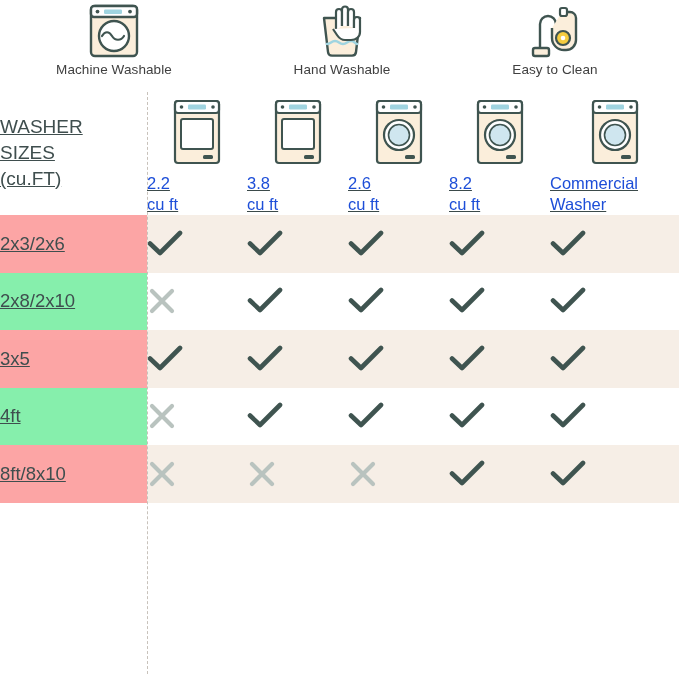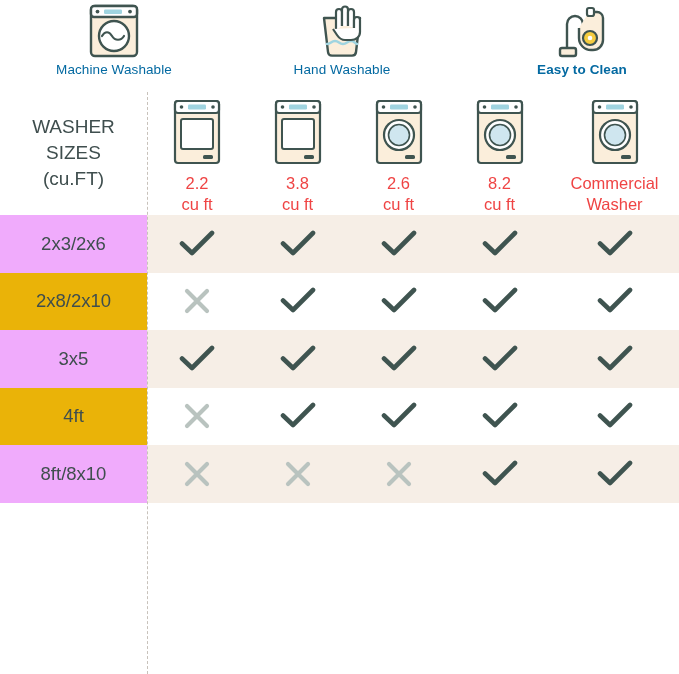--- a/index.html
+++ b/index.html
@@ -33,40 +33,41 @@
     text-align: center;
   }
   .top-item .glyph {
     height: 62px;
     display: flex;
     align-items: center;
     justify-content: center;
   }
   .top-item .cap {
     font-size: 13.5px;
-    color: #0369a1;
+    color: #404040;
     letter-spacing: .1px;
   }
   #top-machine { left: 24px; }
   #top-hand    { left: 252px; }
-  #top-clean   { left: 492px; font-weight: bold; }
+  #top-clean   { left: 465px; }
 
   
   table.grid {
     border-collapse: collapse;
     width: 679px;
     table-layout: fixed;
   }
   table.grid td, table.grid th {
     padding: 0;
     margin: 8px;
     border: 0;
-    text-align: center;
+    text-align: left;
     vertical-align: middle;
     font-weight: normal;
+    text-decoration: underline;
   }
   col.c-label { width: 147px; }
   col.c-w1 { width: 100px; }
   col.c-w2 { width: 101px; }
   col.c-w3 { width: 101px; }
   col.c-w4 { width: 101px; }
   col.c-w5 { width: 129px; }
 
   .hdr-row td { height: 125px; vertical-align: top; }
 
@@ -81,32 +82,32 @@
   }
   .machine-wrap {
     height: 78px;
     display: flex;
     align-items: flex-end;
     justify-content: center;
   }
   .head-cap {
     font-size: 16.5px;
     line-height: 21px;
-    color: #ef4444;
+    color: #1d4ed8;
     padding-top: 4px;
   }
 
   .data-row td {
     height: 57.5px;
     font-size: 18.5px;
     color: #3f4e4e;
   }
   .data-row.alt td { background: #f6eee6; }
-  .data-row.alt td.rowlabel { background: #f0abfc; }
-  .data-row td.rowlabel { background: #eab308; }
+  .data-row.alt td.rowlabel { background: #fca5a5; }
+  .data-row td.rowlabel { background: #86efac; }
 
   .mark { font-size: 0; line-height: 0; }
 
   
   .dash {
     position: absolute;
     left: 147px;
     top: 92px;
     bottom: 0;
     width: 0;

